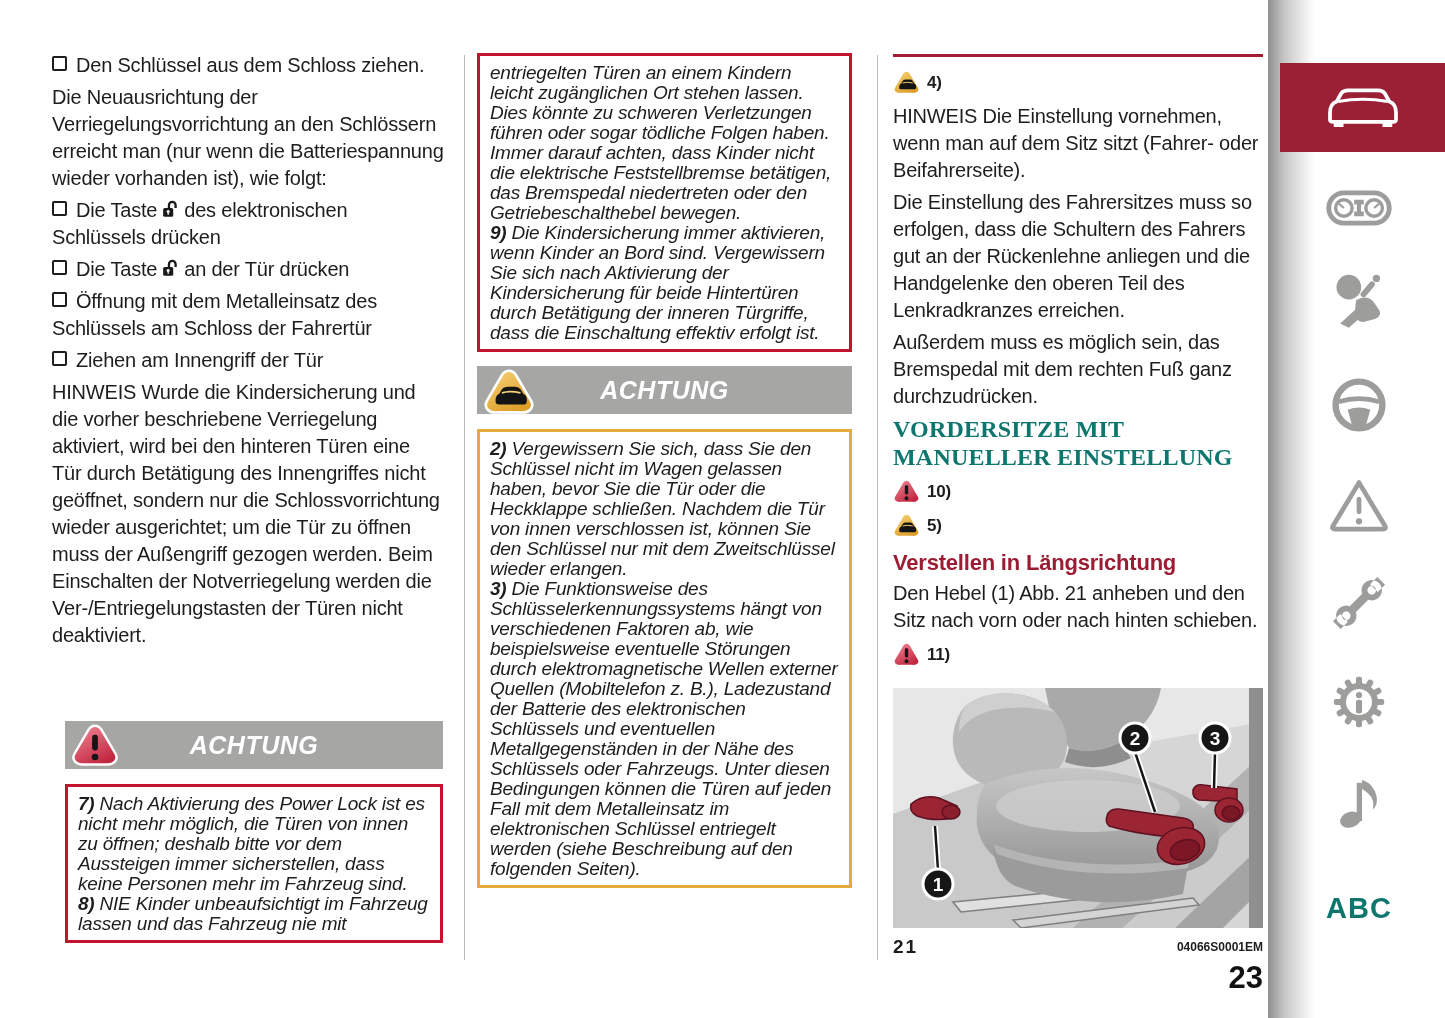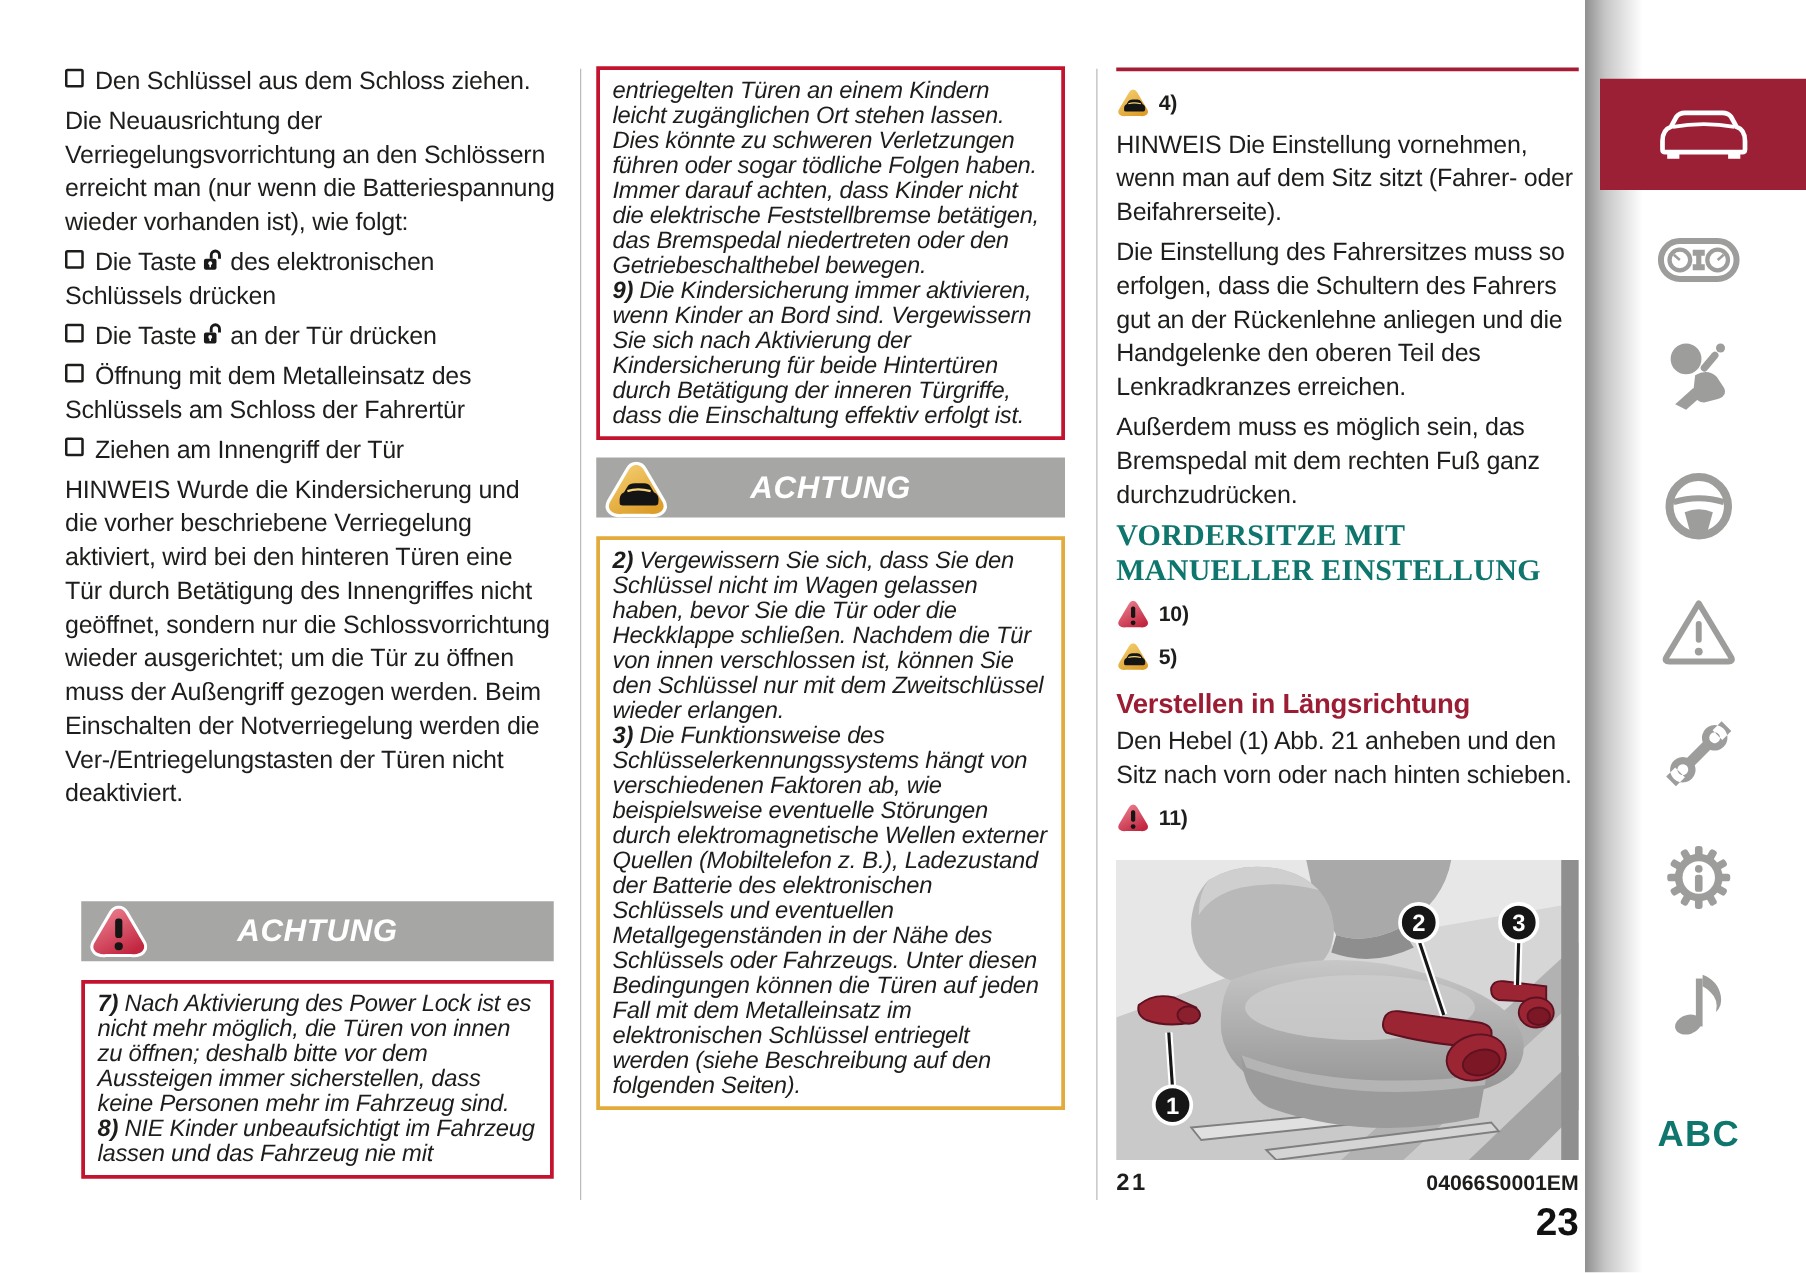--- a/index.html
+++ b/index.html
@@ -31,21 +31,21 @@
   .h1{color:#9b1c33;font-weight:bold;font-size:30px;letter-spacing:0.3px;margin:0;}
   .h1-rule{height:3px;background:#a51d35;margin:6px 0 12px 0;}
   .h2{color:#0f766e;font-weight:bold;font-size:24px;line-height:28px;margin:0 0 6px 0;letter-spacing:0.2px;font-family:Liberation Serif, serif;}
   .h3{color:#9b1c33;font-weight:bold;font-size:22px;margin:10px 0 4px 0;}
   .ref-row{display:flex;align-items:center;gap:7px;margin:7px 0;font-weight:bold;font-size:17px;}
   
   #figure{position:absolute;left:893px;top:688px;width:370px;height:240px;}
   #figure svg{display:block;}
   #fig-caption{position:absolute;left:893px;top:936px;width:370px;display:flex;justify-content:space-between;font-weight:bold;align-items:center;}
   #fig-caption .fig-num{font-size:19px;letter-spacing:2px;}
-  #fig-caption .fig-code{font-size:17px;}
+  #fig-caption .fig-code{font-size:12px;}
   #page-num{position:absolute;left:1163px;top:960px;width:100px;text-align:right;font-size:31px;font-weight:bold;color:#111;}
   
   #sidebar-grad{position:absolute;left:1268px;top:0;width:46px;height:1018px;
     background:linear-gradient(to right,#8f8f8f 0%,#c6c6c6 35%,#ffffff 100%);}
   .side-tab-active{position:absolute;left:1280px;top:63px;width:165px;height:89px;background:#9b2036;
     display:flex;align-items:center;justify-content:center;}
   .side-icon{position:absolute;left:1326px;width:66px;height:60px;display:flex;align-items:center;justify-content:center;}
   .abc-label{font-size:29px;font-weight:bold;color:#0f766e;letter-spacing:1px;}
   svg text{font-family:"Liberation Sans","DejaVu Sans",sans-serif;}
 </style>

